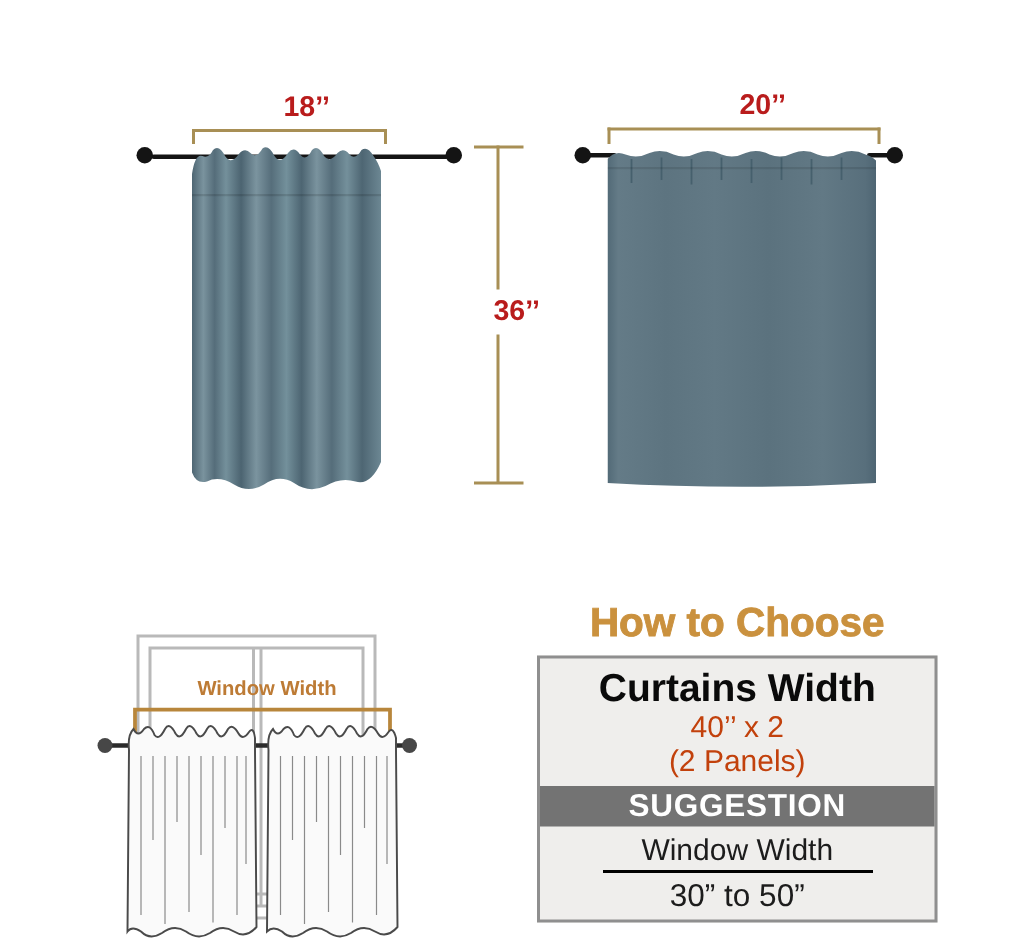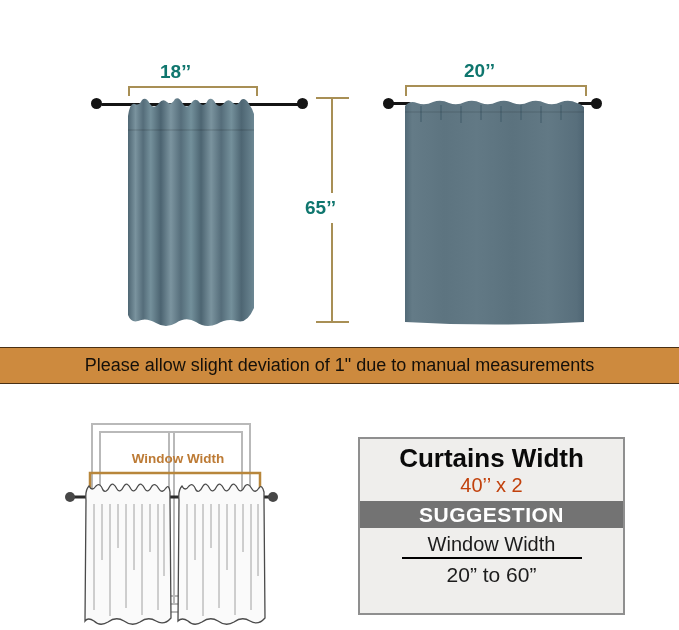--- a/index.html
+++ b/index.html
@@ -9,21 +9,21 @@
   }
   .abs{position:absolute;}
   
   .page-title{
     left:0;top:1px;width:679px;text-align:center;
     font-size:36px;font-weight:800;letter-spacing:.5px;color:#c9913d;
     -webkit-text-stroke:.8px #c9913d;
   }
   
   .dim-label{
-    font-size:19px;font-weight:700;color:#0f766e;text-align:left;
+    font-size:19px;font-weight:700;color:#b91c1c;text-align:right;
   }
   .h-bracket{
     border-top:2px solid #a88f55;border-left:2px solid #a88f55;border-right:2px solid #a88f55;
   }
   .gold-line{background:#a88f55;}
   
   .rod{background:#141414;height:3px;border-radius:2px;}
   .finial{width:11px;height:11px;border-radius:50%;background:#141414;}
   
   .banner{
@@ -92,21 +92,21 @@
       Q 43 10 47 3 Q 51 0 55 8 Q 59 14 64 6 Q 68 1 72 7 Q 76 12 80 4
       Q 84 0 88 8 Q 92 13 97 6 Q 101 2 105 7 Q 109 11 113 4 Q 117 1 121 8
       Q 124 12 126 18 L 126 212
       Q 119 228 109 225 Q 99 222 89 228 Q 78 233 68 226 Q 58 220 48 227
       Q 38 233 28 227 Q 18 221 10 225 Q 3 227 0 219 Z"></path>
     <line x1="0" y1="34" x2="126" y2="34" stroke="rgba(0,0,0,0.12)" stroke-width="1.5"></line>
   </svg>
 
   <div class="abs gold-line" style="left:316px;top:97px;width:33px;height:2px;"></div>
   <div class="abs gold-line" style="left:331px;top:97px;width:2px;height:96px;"></div>
-  <div class="abs dim-label" style="left:305px;top:197px;width:55px;">65’’</div>
+  <div class="abs dim-label" style="left:305px;top:197px;width:55px;">36’’</div>
   <div class="abs gold-line" style="left:331px;top:223px;width:2px;height:99px;"></div>
   <div class="abs gold-line" style="left:316px;top:321px;width:33px;height:2px;"></div>
 
   <div class="abs dim-label" style="left:464px;top:60px;width:60px;">20’’</div>
   <div class="abs h-bracket" style="left:405px;top:85px;width:178px;height:9px;"></div>
 
   <div class="abs rod" style="left:387px;top:102px;width:24px;"></div>
   <div class="abs rod" style="left:578px;top:102px;width:16px;"></div>
   <div class="abs finial" style="left:383px;top:98px;"></div>
   <div class="abs finial" style="left:591px;top:98px;"></div>
@@ -135,23 +135,20 @@
       <line x1="56" y1="12" x2="56" y2="29"></line>
         <line x1="76" y1="11" x2="76" y2="26"></line>
       <line x1="96" y1="12" x2="96" y2="28"></line>
         <line x1="116" y1="11" x2="116" y2="26"></line>
       <line x1="136" y1="12" x2="136" y2="29"></line>
         <line x1="156" y1="11" x2="156" y2="26"></line>
     </g>
     <line x1="0" y1="18" x2="179" y2="18" stroke="rgba(0,0,0,0.10)" stroke-width="1.5"></line>
   </svg>
 
-  <div class="abs banner">
-    <span>Please allow slight deviation of 1" due to manual measurements</span>
-  </div>
 
   <svg class="abs" style="left:58px;top:420px;" width="234" height="210" viewBox="0 0 234 210">
 
     <g fill="none" stroke="#b9b9b9" stroke-width="2">
       <rect x="34" y="4" width="158" height="188"></rect>
       <rect x="42" y="12" width="142" height="172"></rect>
       <line x1="111" y1="12" x2="111" y2="184"></line>
       <line x1="116" y1="12" x2="116" y2="184"></line>
       <line x1="42" y1="176" x2="184" y2="176"></line>
     </g>
@@ -203,23 +200,25 @@
           <line x1="169" y1="84" x2="169" y2="150"></line>
         <line x1="177" y1="84" x2="177" y2="195"></line>
           <line x1="185" y1="84" x2="185" y2="132"></line>
         <line x1="193" y1="84" x2="193" y2="190"></line>
           <line x1="200" y1="84" x2="200" y2="156"></line>
       </g>
     </g>
   </svg>
   <div class="abs ill-label" style="left:128px;top:451px;width:100px;">Window Width</div>
 
+  <div class="abs htc-title">How to Choose</div>
 
   <div class="abs choose-box">
     <div class="cb-header">Curtains Width</div>
     <div class="cb-line">40’’ x 2</div>
+    <div class="cb-line">(2 Panels)</div>
     <div class="cb-band">SUGGESTION</div>
     <div class="cb-ww">Window Width</div>
     <hr class="cb-rule">
-    <div class="cb-range">20” to 60”</div>
+    <div class="cb-range">30” to 50”</div>
   </div>
 
 </div>
 
 </body></html>

